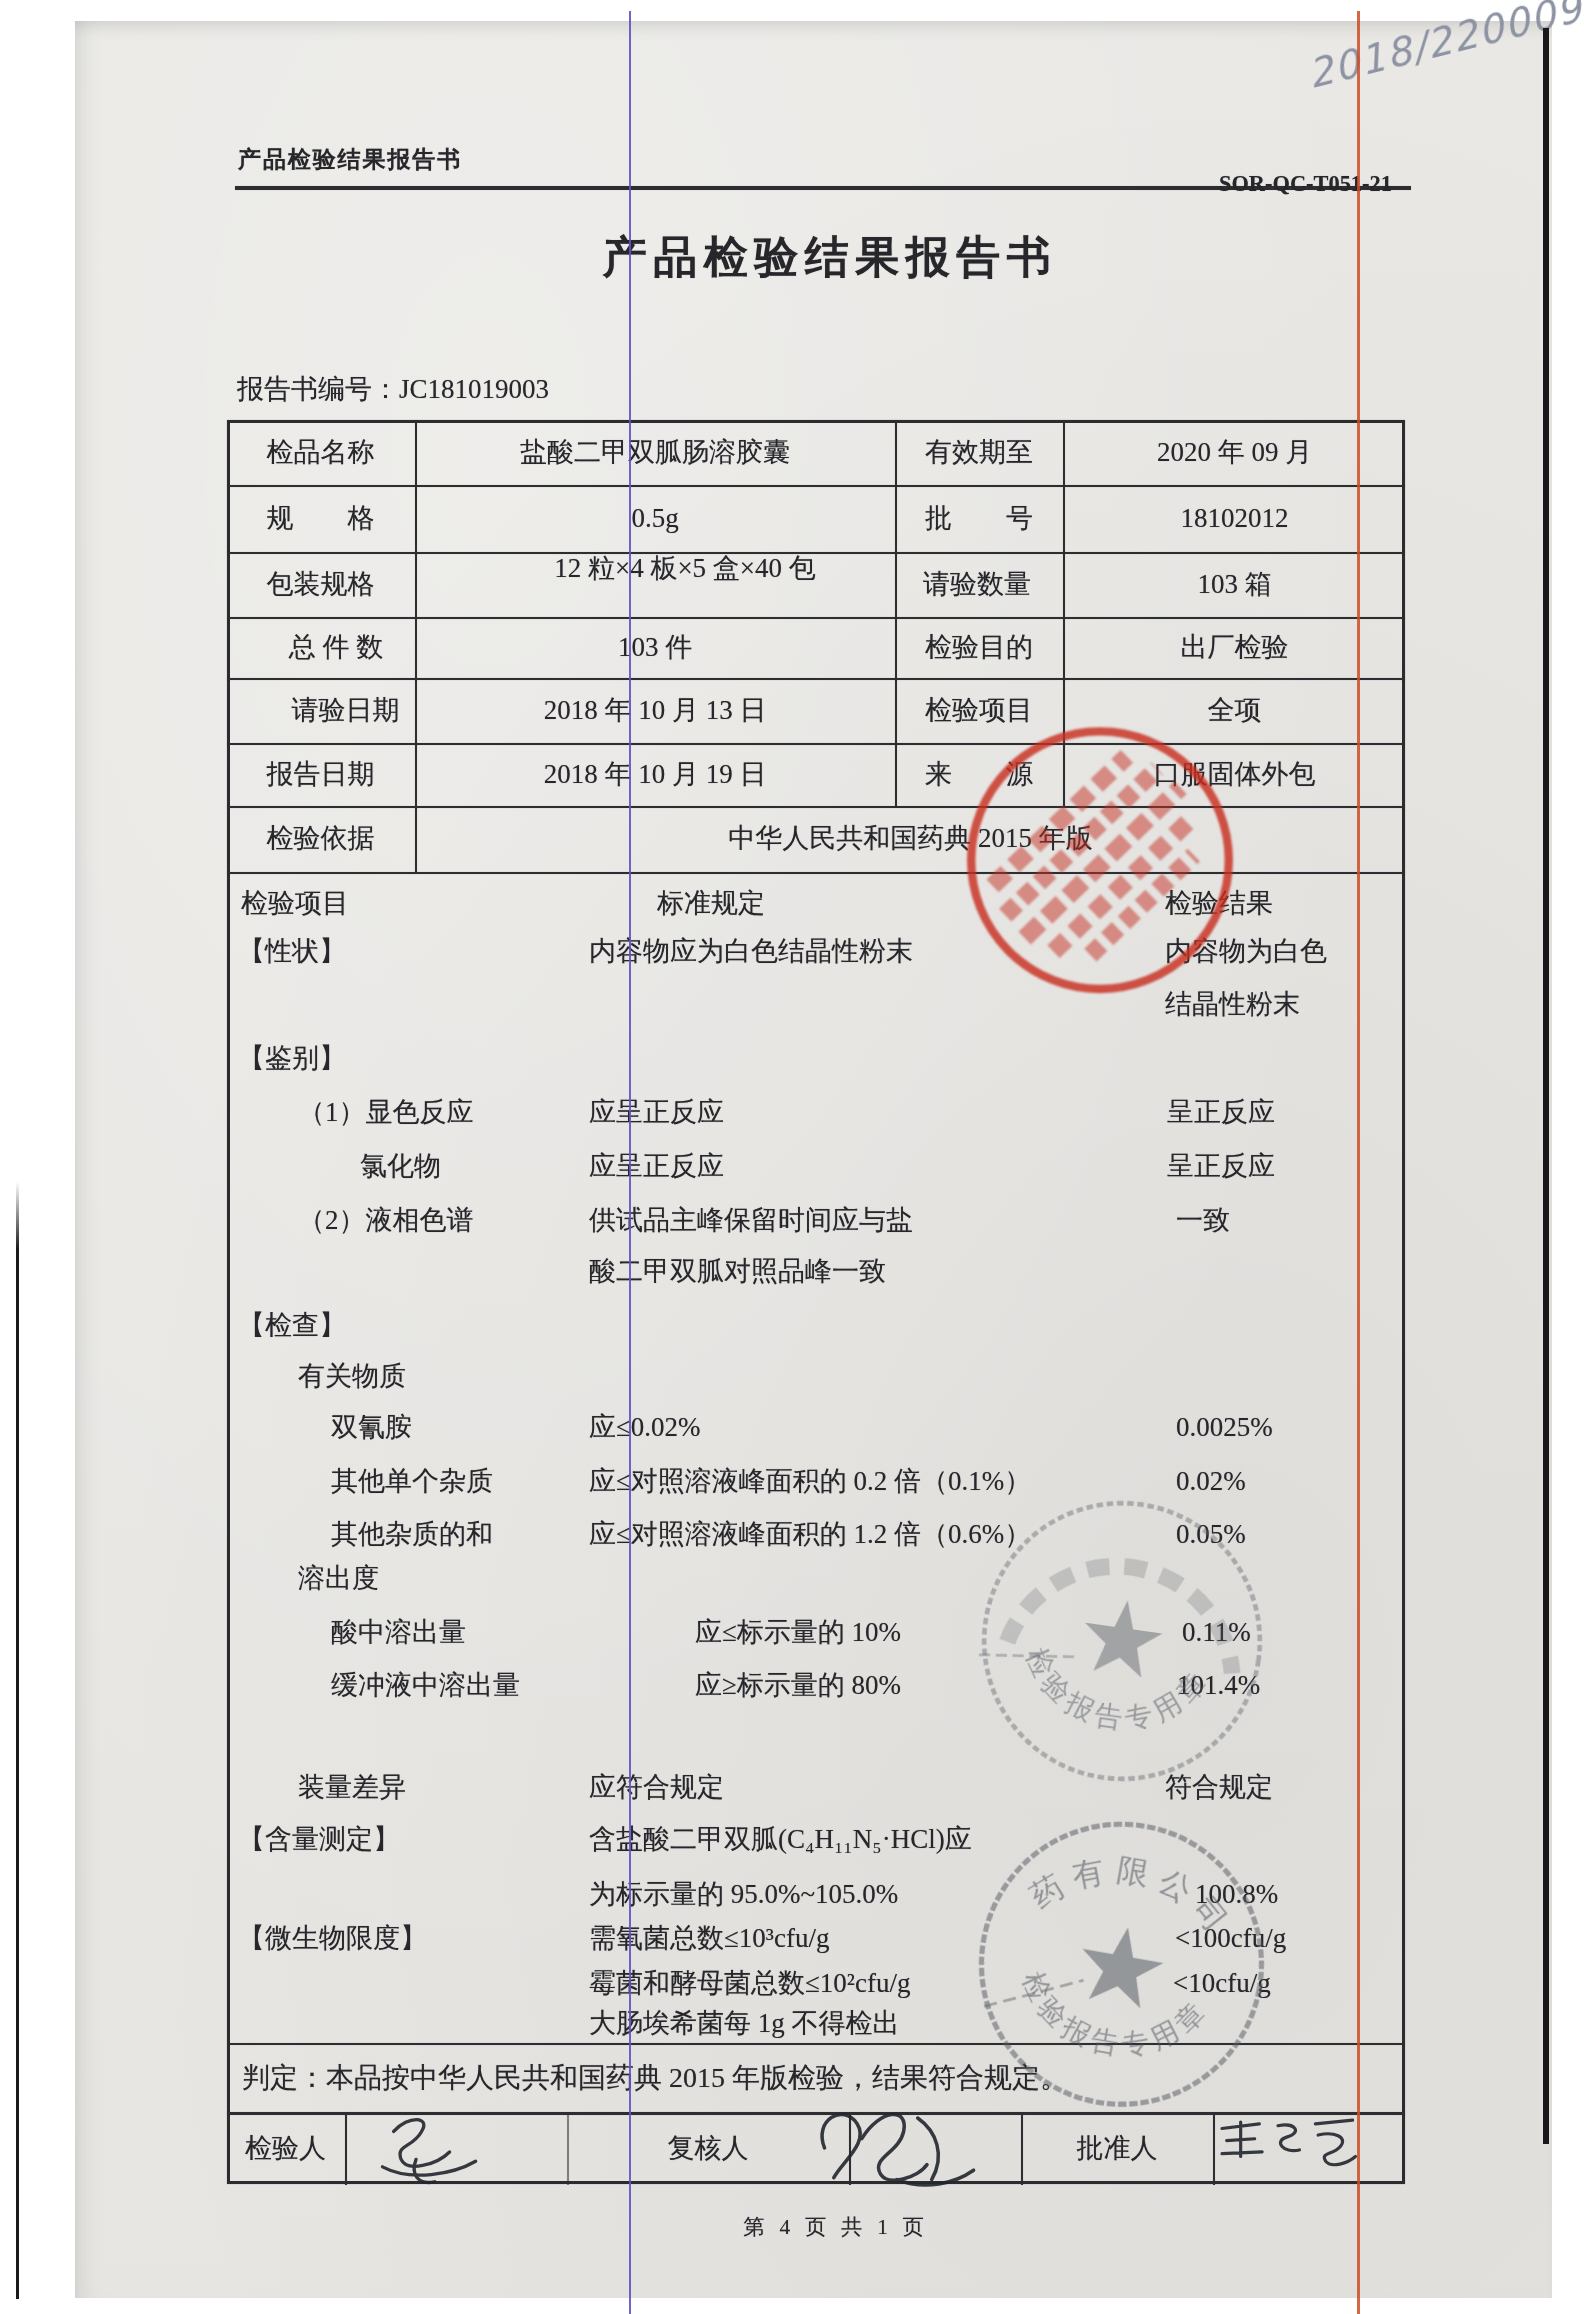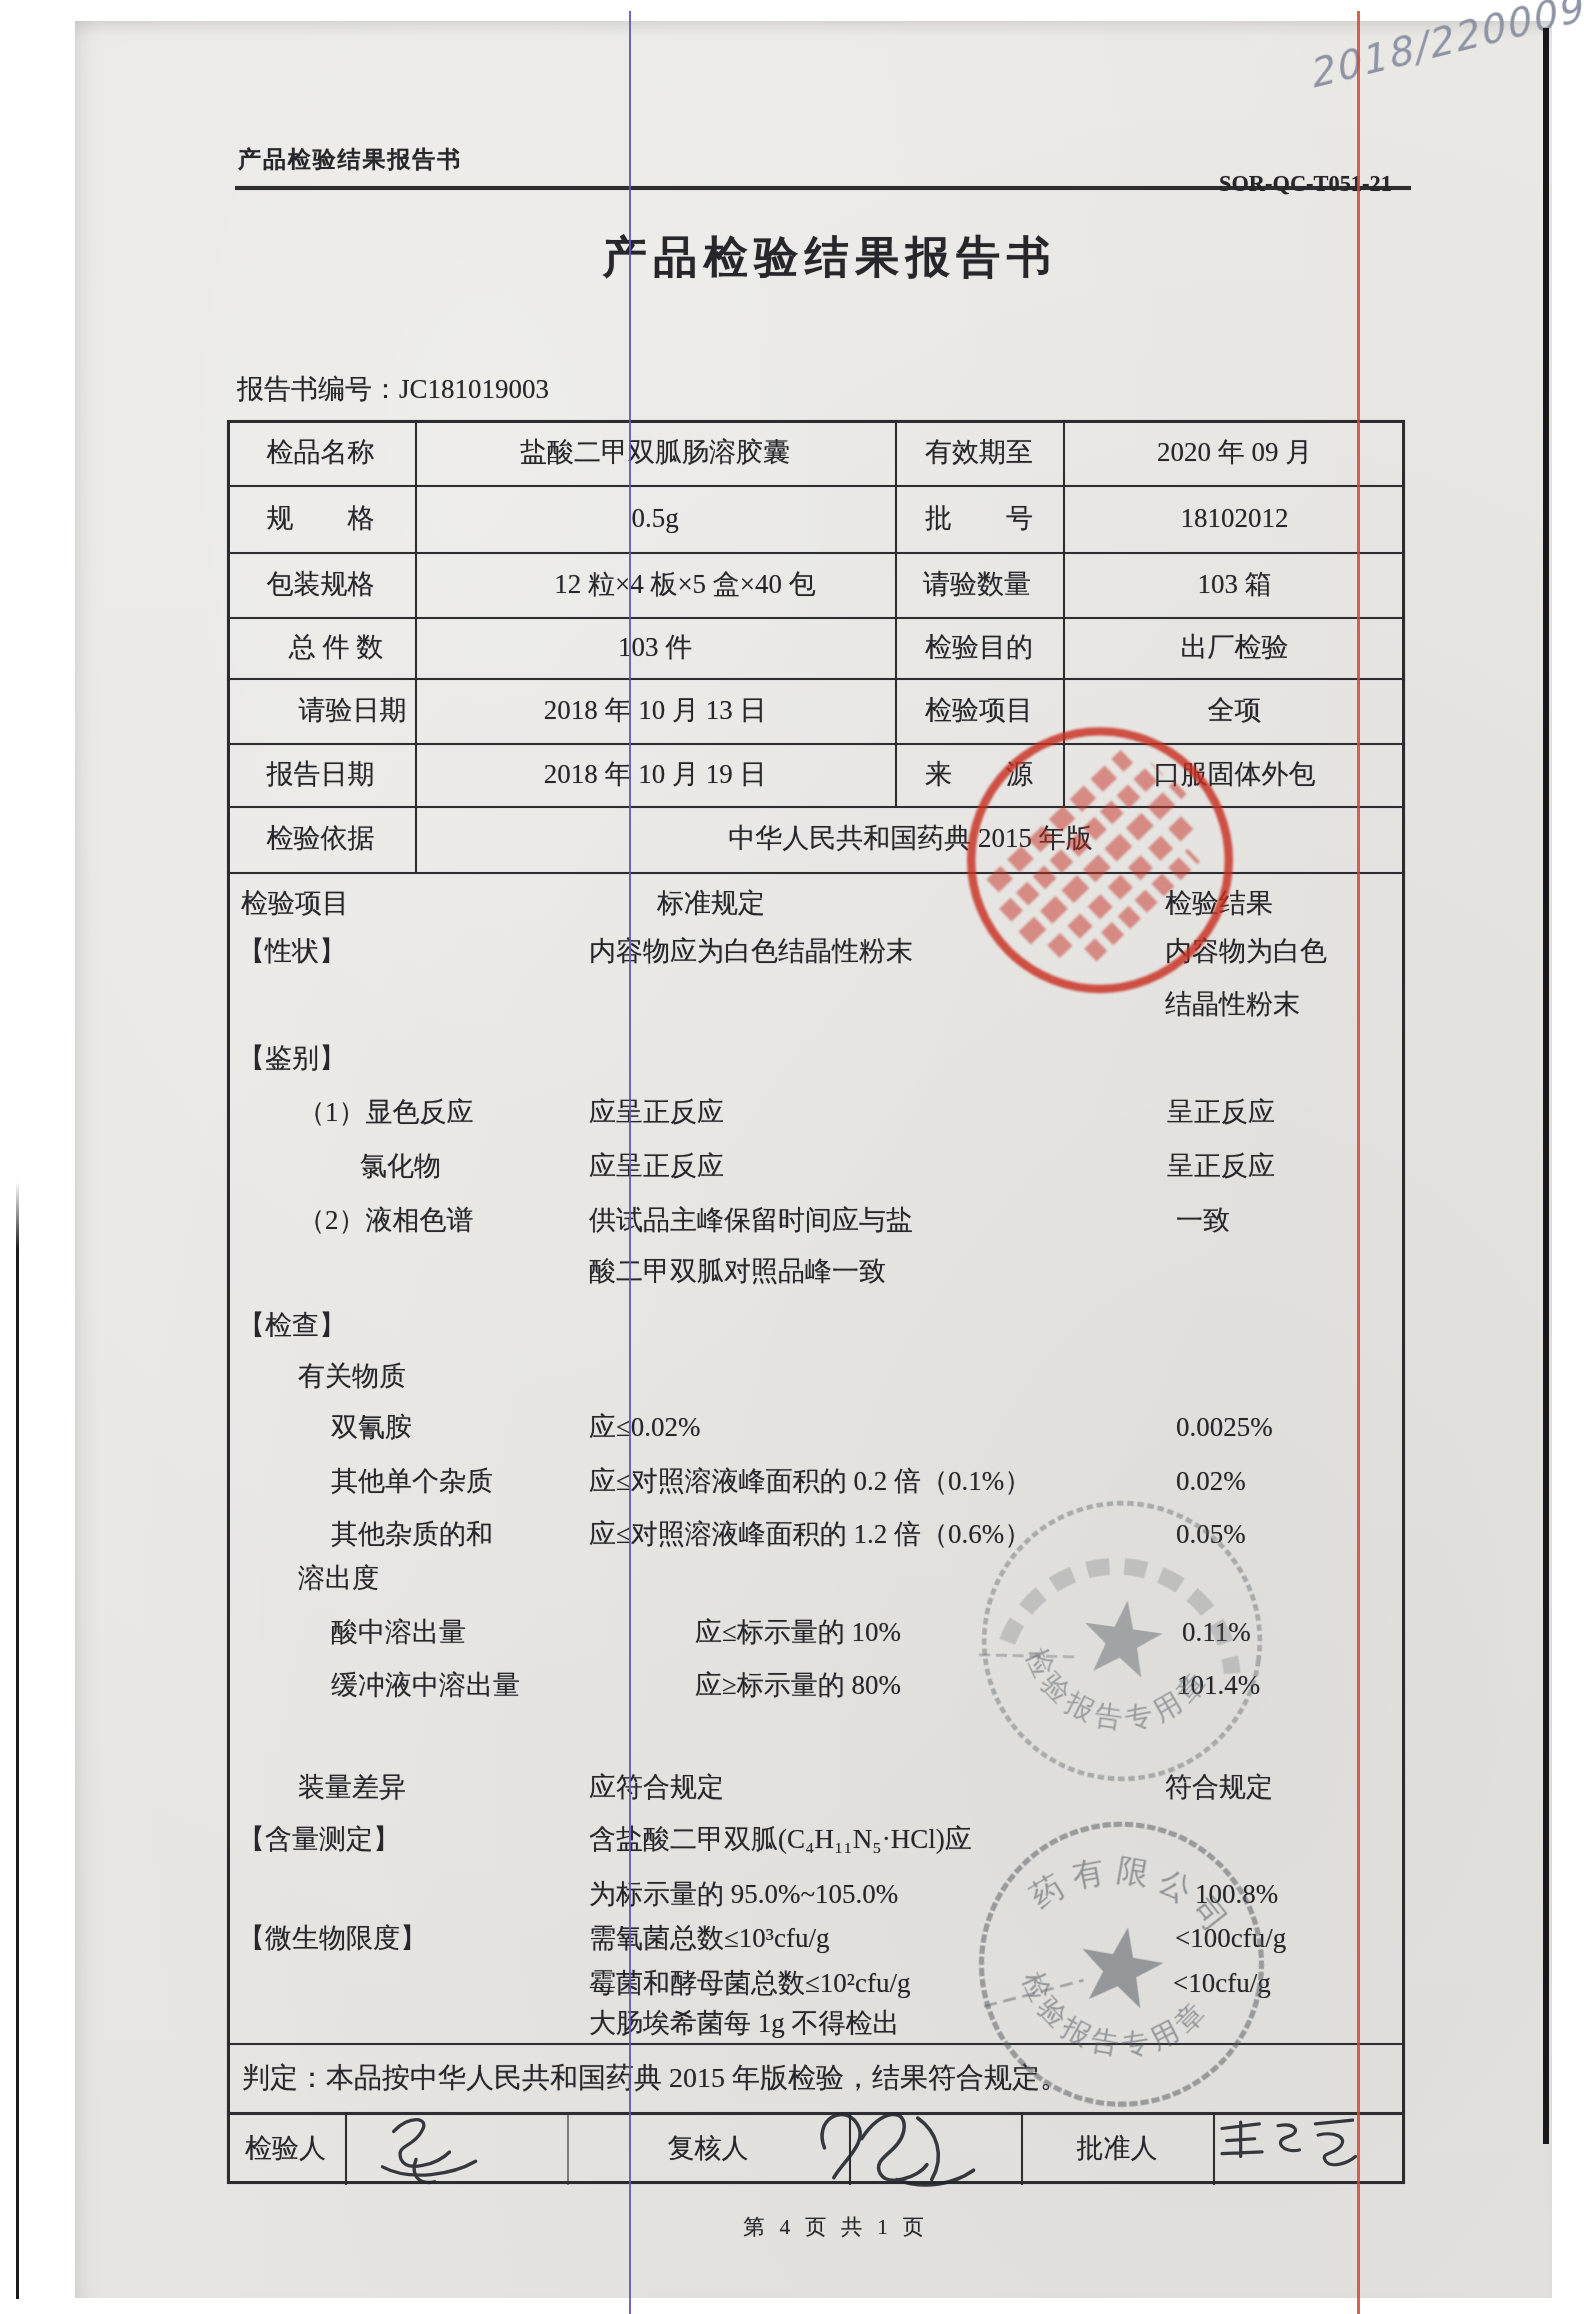--- a/index.html
+++ b/index.html
@@ -66,30 +66,30 @@
   <div class="t cellc" style="left:415px;top:420px;width:480px;line-height:65px;">盐酸二甲双胍肠溶胶囊</div>
   <div class="t cellc" style="left:895px;top:420px;width:168px;line-height:65px;">有效期至</div>
   <div class="t cellc" style="left:1063px;top:420px;width:343px;line-height:65px;">2020 年 09 月</div>
 
   <div class="t cellc" style="left:227px;top:485px;width:187px;line-height:67px;">规　　格</div>
   <div class="t cellc" style="left:415px;top:485px;width:480px;line-height:67px;">0.5g</div>
   <div class="t cellc" style="left:895px;top:485px;width:168px;line-height:67px;">批　　号</div>
   <div class="t cellc" style="left:1063px;top:485px;width:343px;line-height:67px;">18102012</div>
 
   <div class="t cellc" style="left:227px;top:552px;width:187px;line-height:65px;">包装规格</div>
-  <div class="t cellc" style="left:415px;top:552px;width:540px;line-height:65px;">12 粒×4 板×5 盒×40 包</div>
+  <div class="t cellc" style="left:415px;top:536px;width:540px;line-height:65px;">12 粒×4 板×5 盒×40 包</div>
   <div class="t cellc" style="left:895px;top:552px;width:164px;line-height:65px;">请验数量</div>
   <div class="t cellc" style="left:1063px;top:552px;width:343px;line-height:65px;">103 箱</div>
 
   <div class="t cellc" style="left:227px;top:617px;width:218px;line-height:61px;">总 件 数</div>
   <div class="t cellc" style="left:415px;top:617px;width:480px;line-height:61px;">103 件</div>
   <div class="t cellc" style="left:895px;top:617px;width:168px;line-height:61px;">检验目的</div>
   <div class="t cellc" style="left:1063px;top:617px;width:343px;line-height:61px;">出厂检验</div>
 
-  <div class="t cellc" style="left:236px;top:678px;width:209px;line-height:65px;padding-left:12px;">请验日期</div>
+  <div class="t cellc" style="left:229px;top:678px;width:209px;line-height:65px;padding-left:12px;">请验日期</div>
   <div class="t cellc" style="left:415px;top:678px;width:480px;line-height:65px;">2018 年 10 月 13 日</div>
   <div class="t cellc" style="left:895px;top:678px;width:168px;line-height:65px;">检验项目</div>
   <div class="t cellc" style="left:1063px;top:678px;width:343px;line-height:65px;">全项</div>
 
   <div class="t cellc" style="left:227px;top:743px;width:187px;line-height:63px;">报告日期</div>
   <div class="t cellc" style="left:415px;top:743px;width:480px;line-height:63px;">2018 年 10 月 19 日</div>
   <div class="t cellc" style="left:895px;top:743px;width:168px;line-height:63px;">来　　源</div>
   <div class="t cellc" style="left:1063px;top:743px;width:343px;line-height:63px;">口服固体外包</div>
 
   <div class="t cellc" style="left:227px;top:806px;width:187px;line-height:65px;">检验依据</div>

